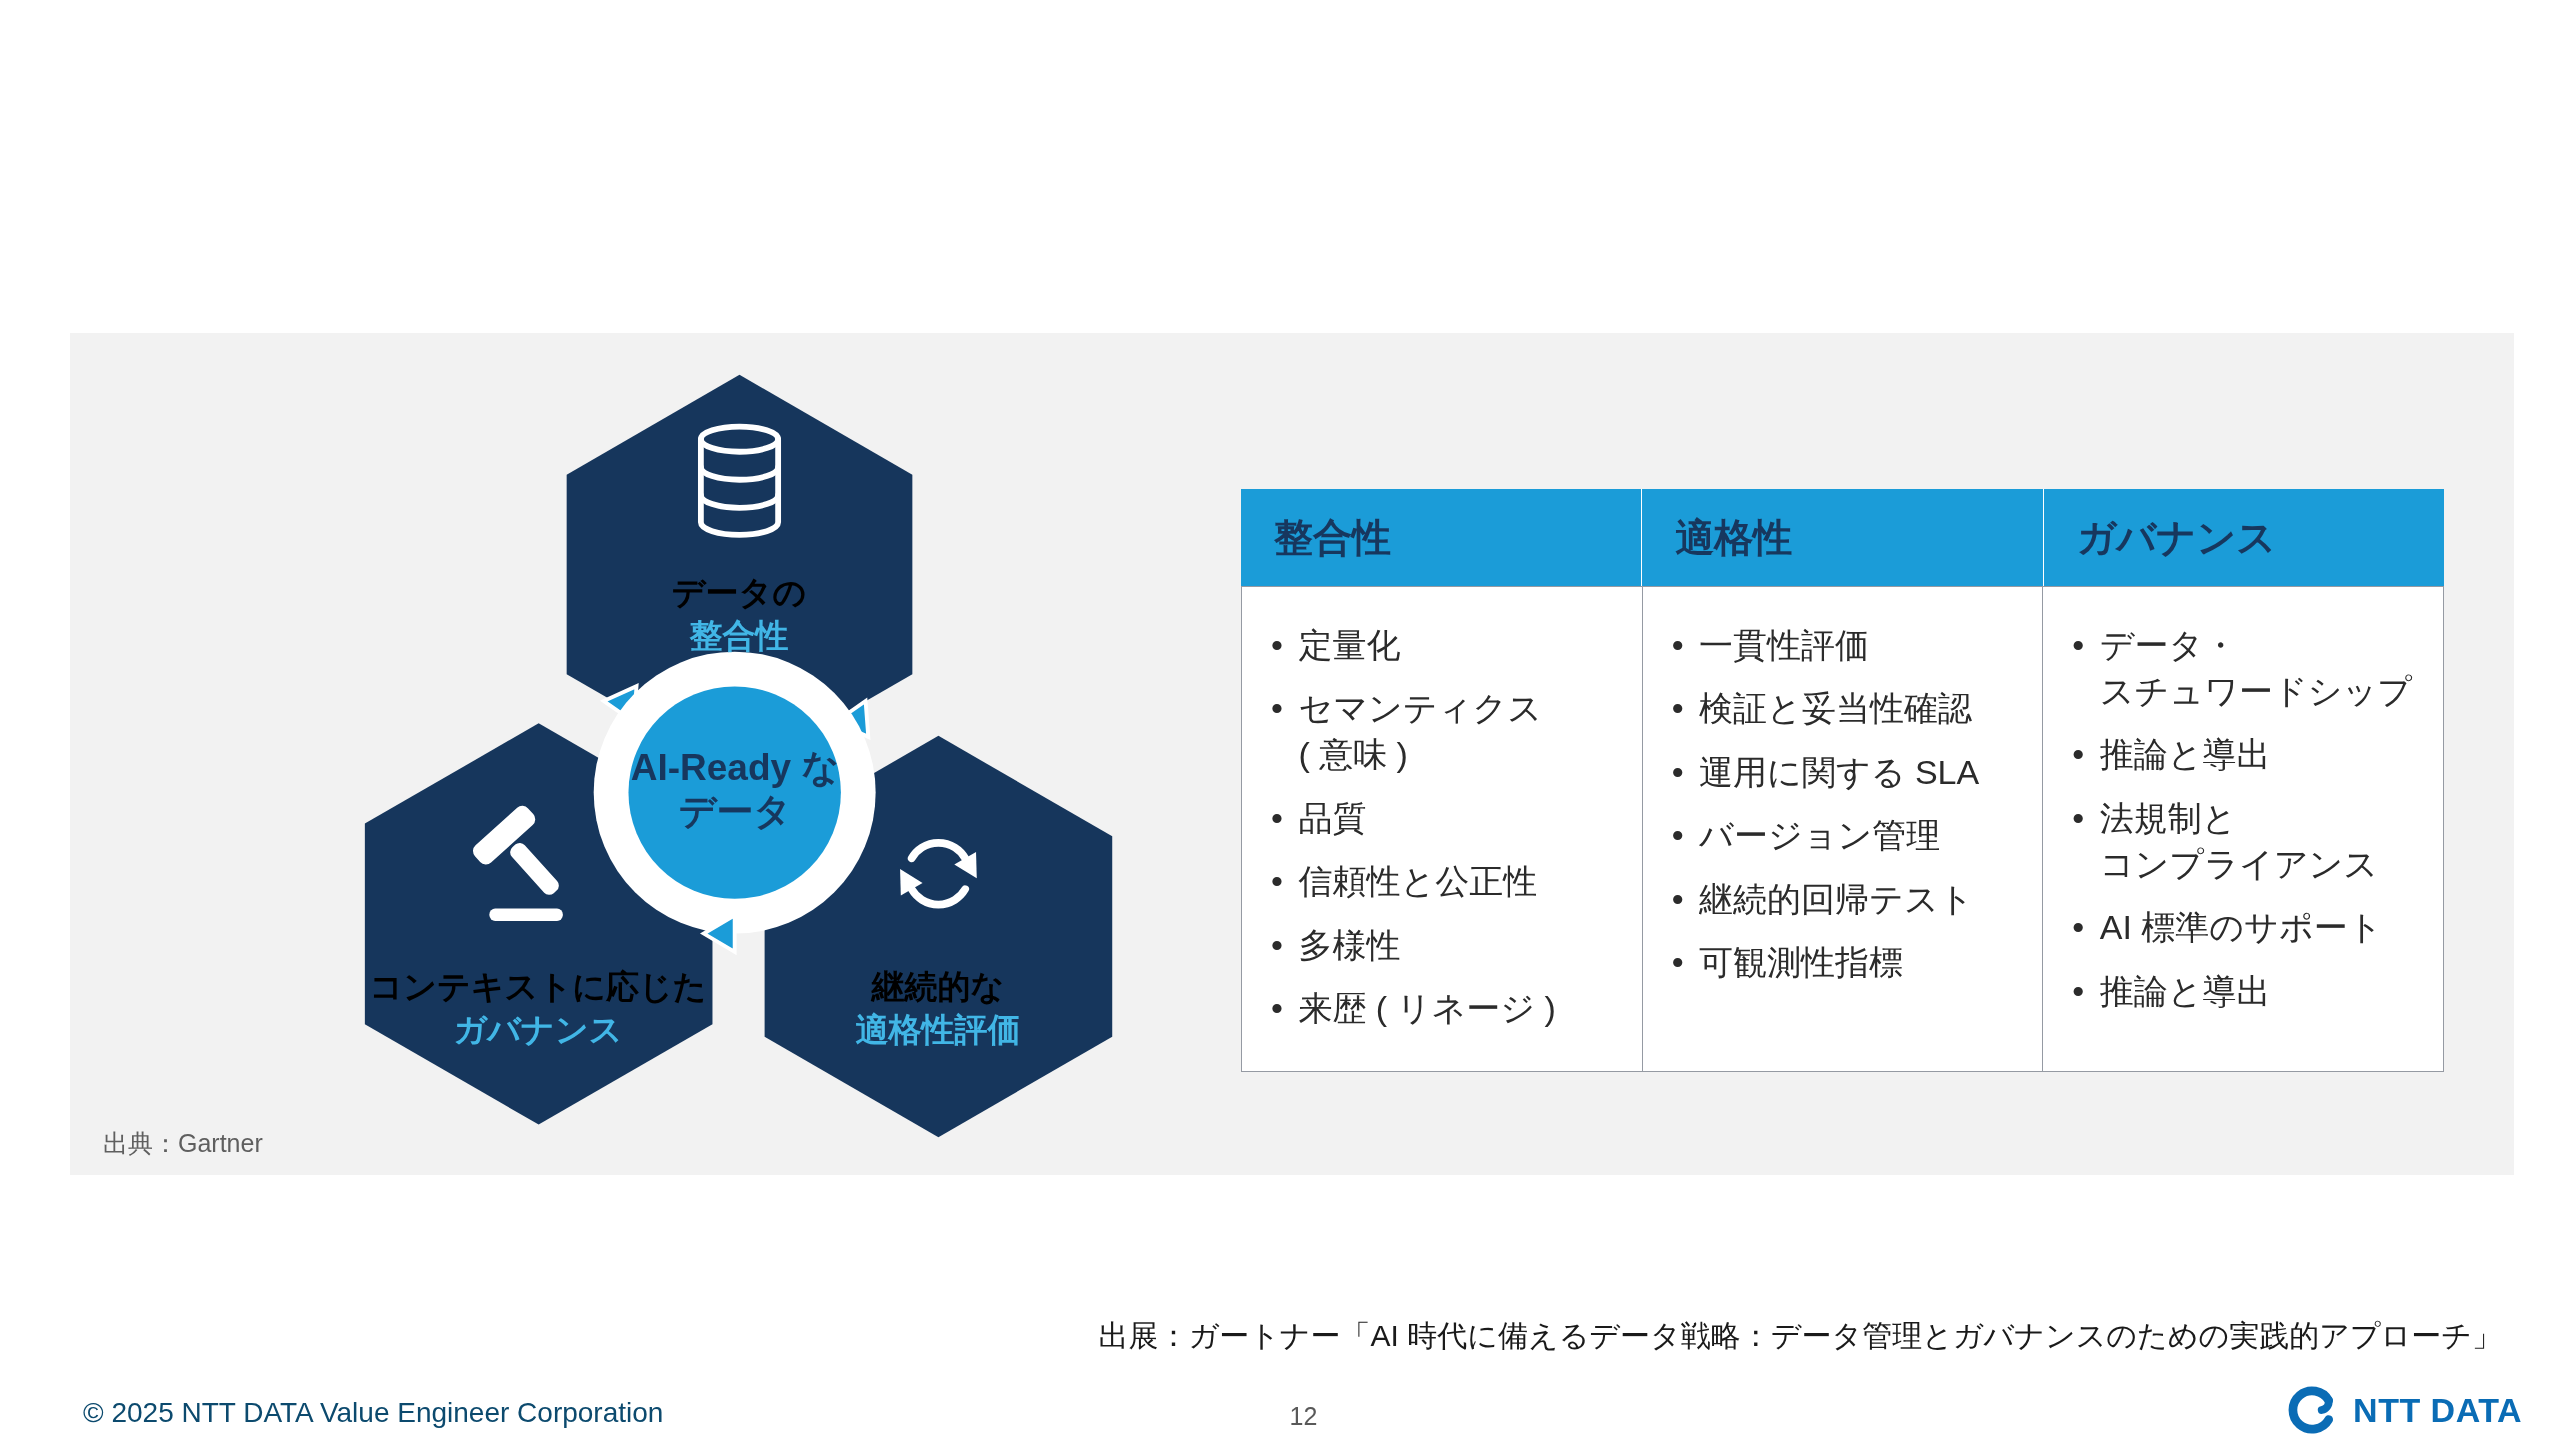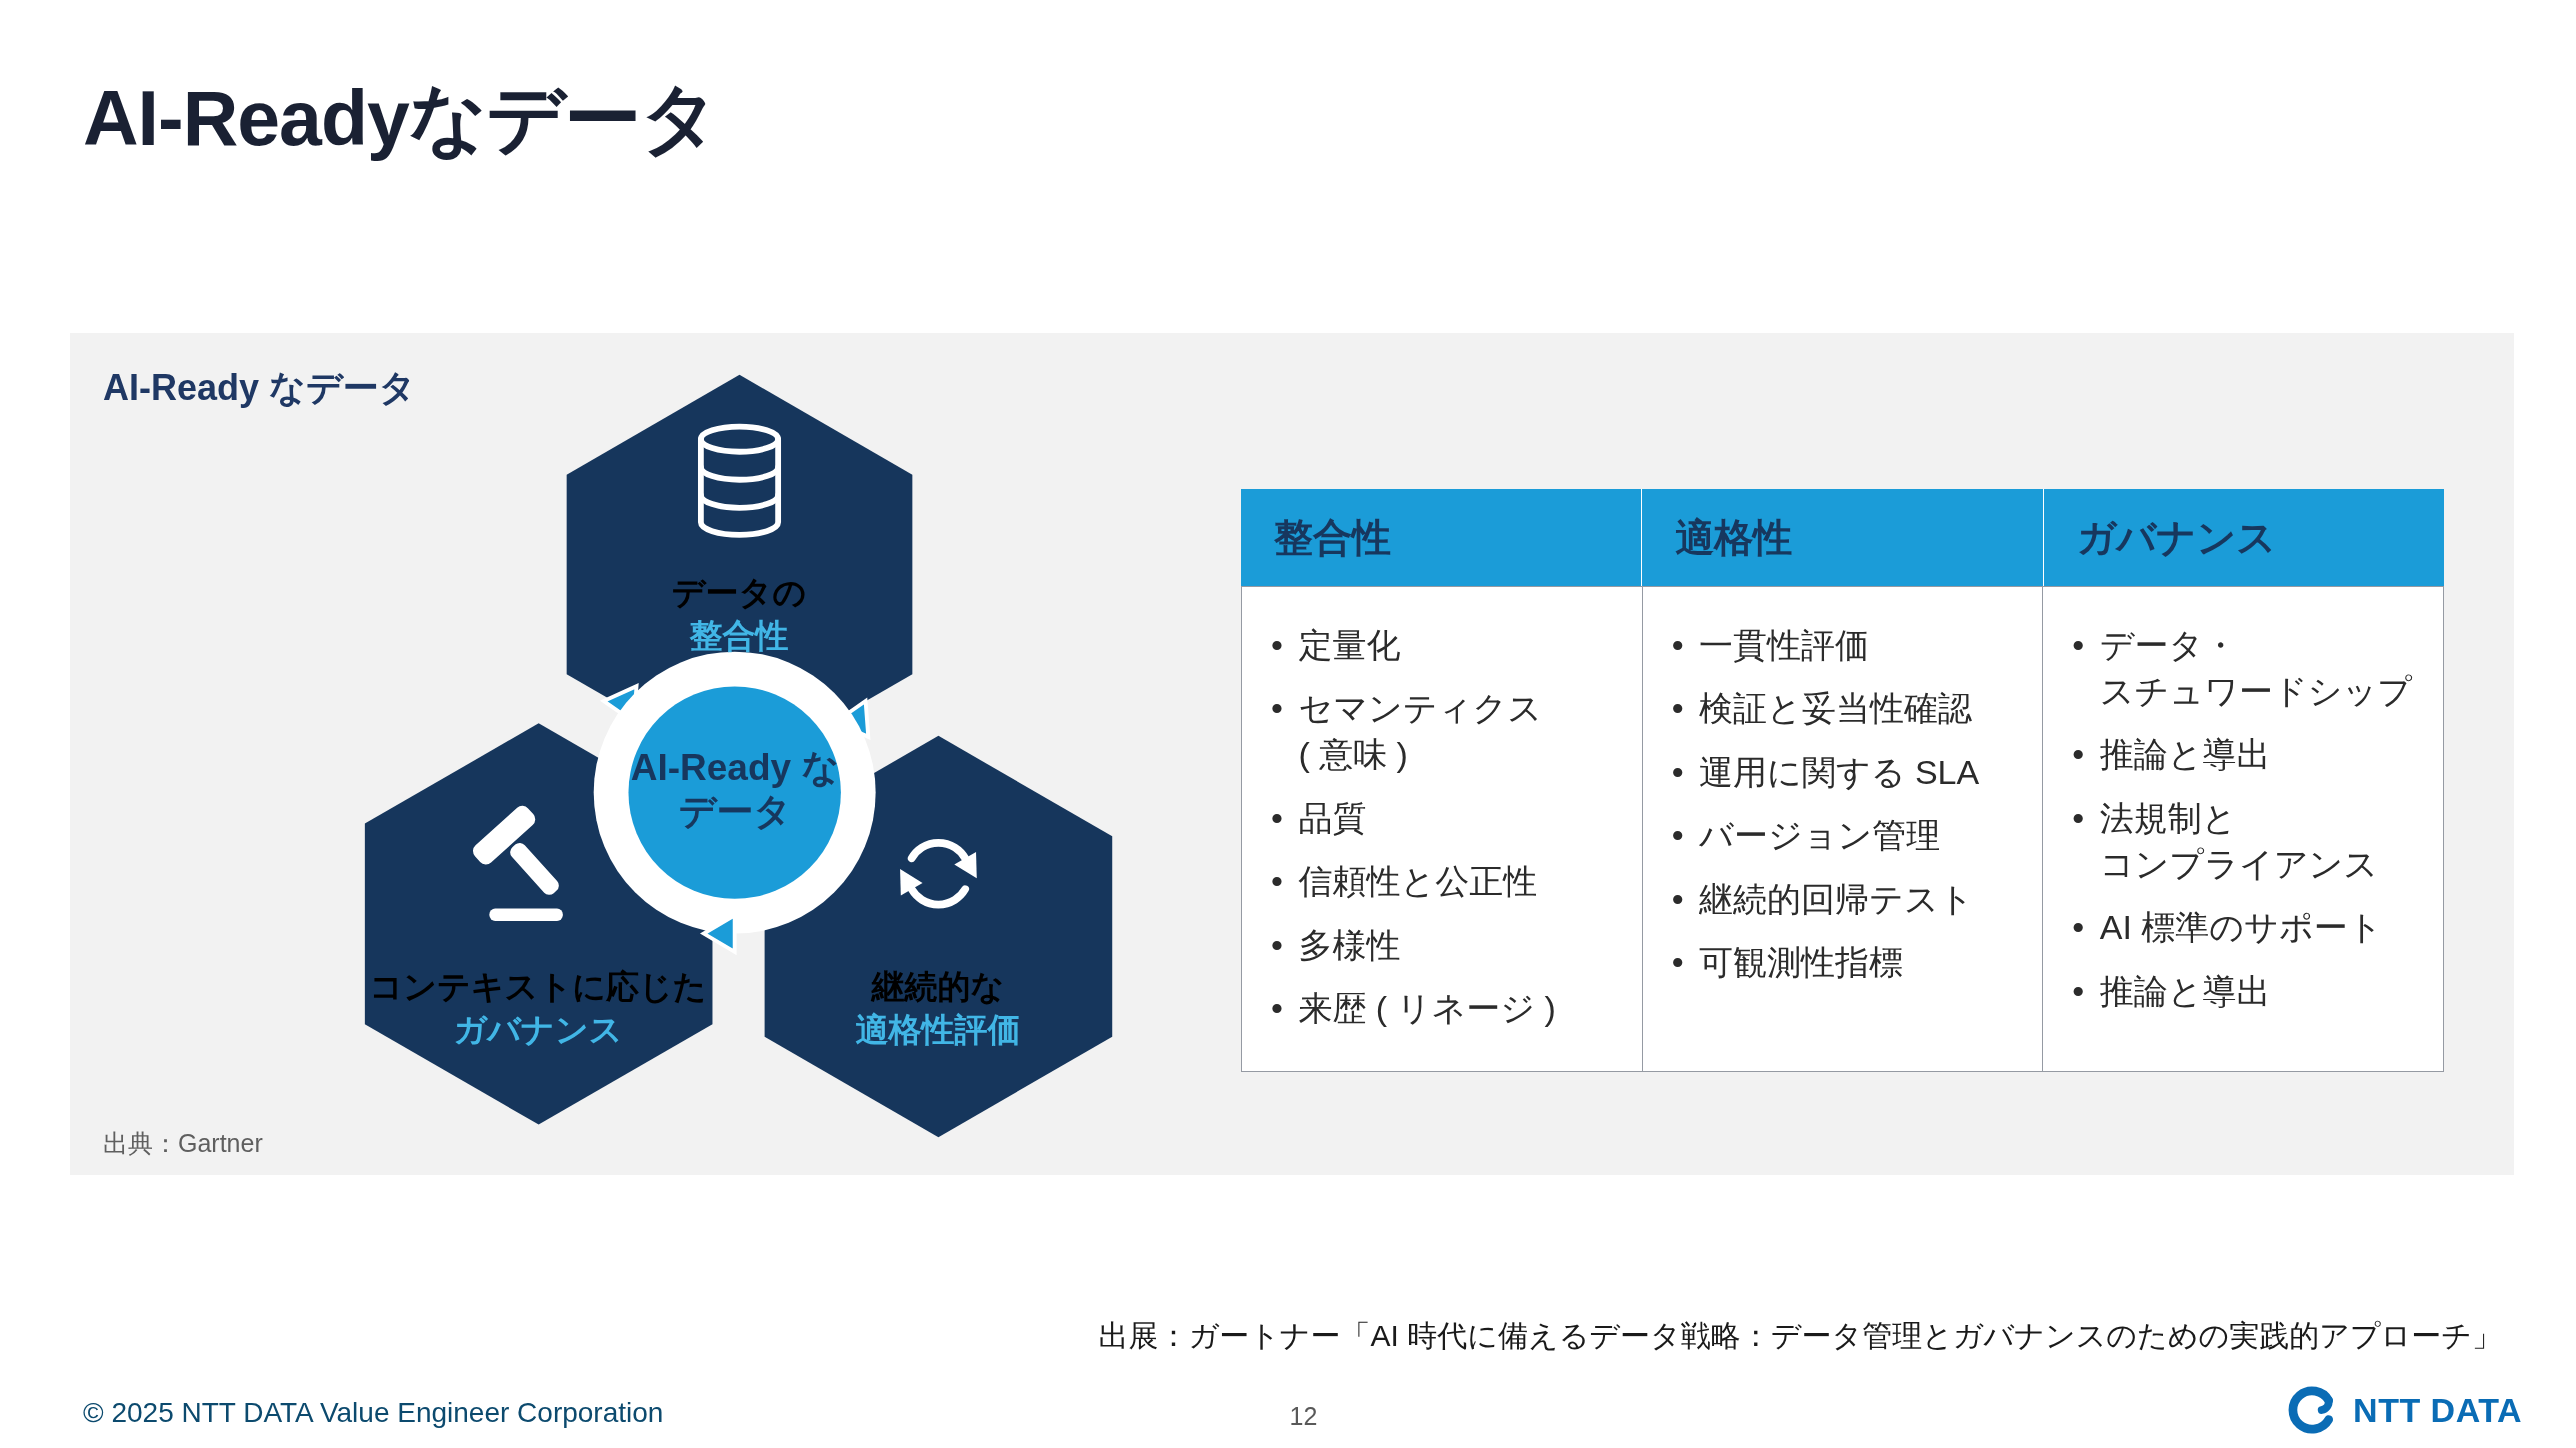--- a/index.html
+++ b/index.html
@@ -83,25 +83,23 @@
   .wordmark {
     font-size:34px; font-weight:bold; color:var(--brand_blue,#0a6cb5);
     letter-spacing:0.5px;
   }
 </style>
 </head>
 <body>
 
 <div class="slide">
 
-  <h1 class="title">AI-Readyなデータ</h1>
 
   <section class="panel">
 
-    <div class="panel-label">AI-Ready なデータ</div>
 
     <div class="diagram">
       <svg viewBox="0 0 1212 872" width="1171" height="842">
 
         <polygon class="hex" points="693,43.3 872,146.7 872,353.3 693,456.7 514,353.3 514,146.7"></polygon>
         <polygon class="hex" points="485,404.2 665,508.1 665,715.9 485,819.8 305,715.9 305,508.1"></polygon>
         <polygon class="hex" points="899,417.2 1079,521.1 1079,728.9 899,832.8 719,728.9 719,521.1"></polygon>
 
         <g>
           <ellipse class="icon-stroke" cx="693" cy="110" rx="40" ry="13"></ellipse>

